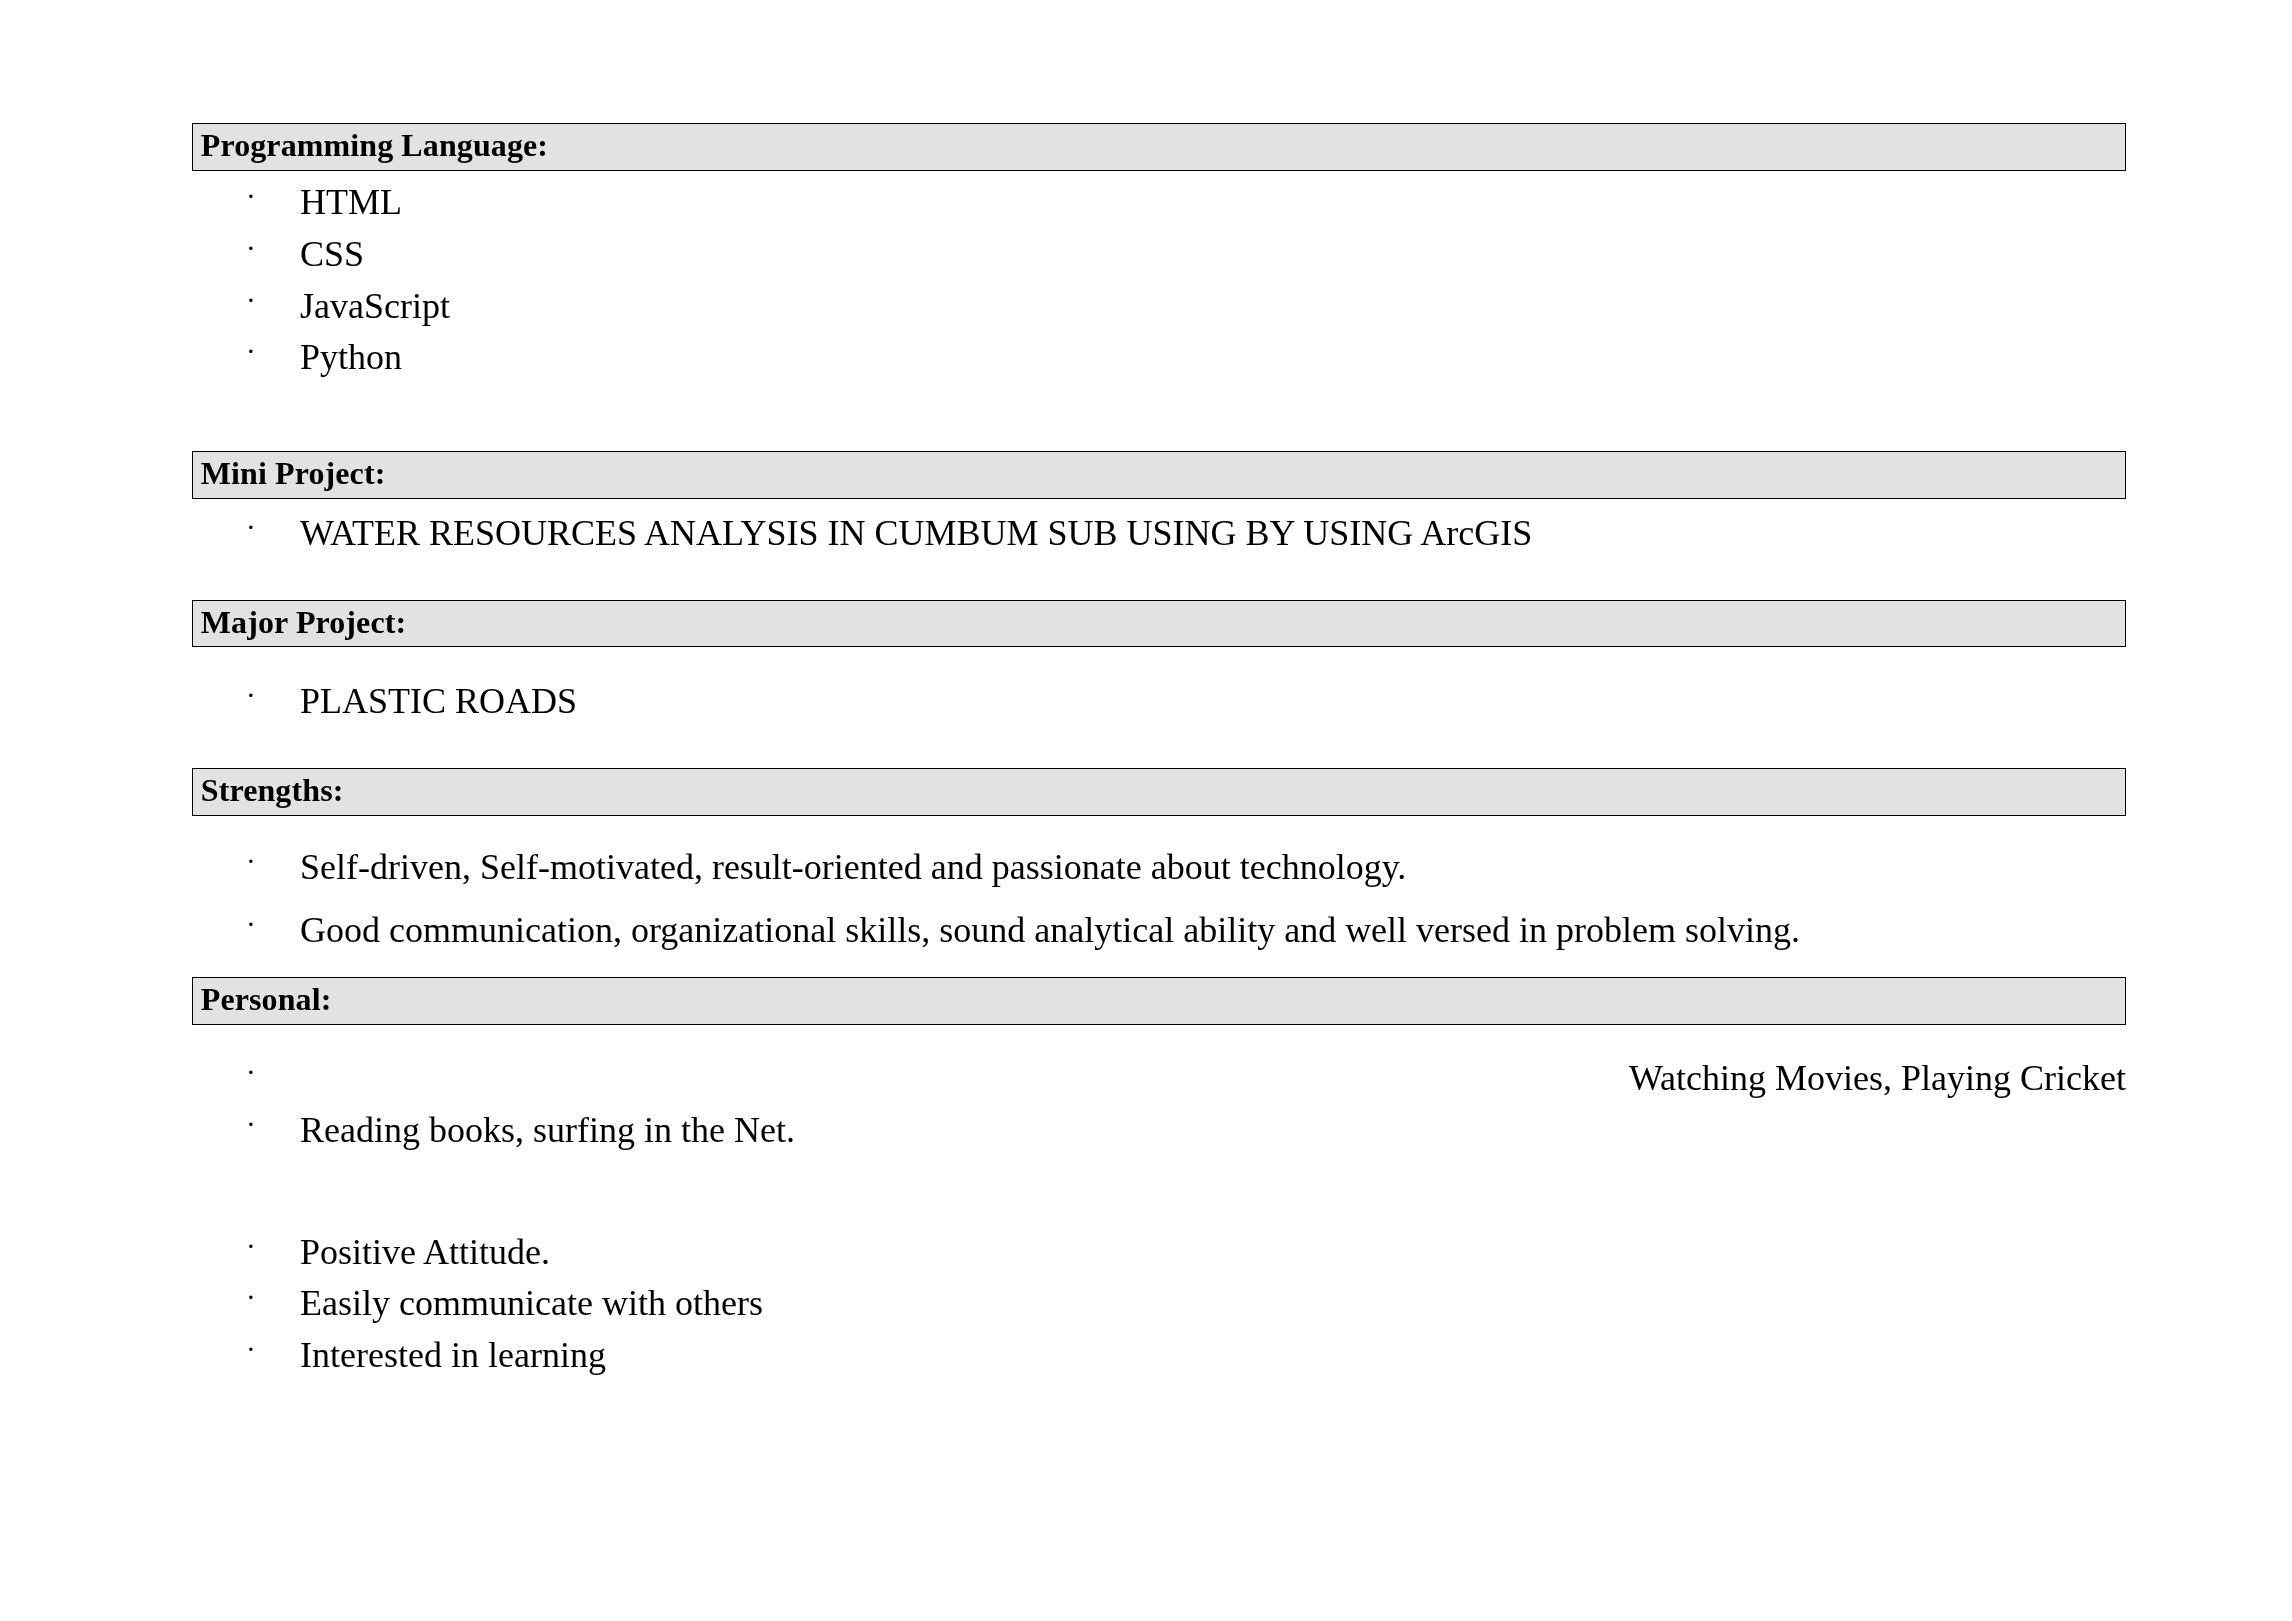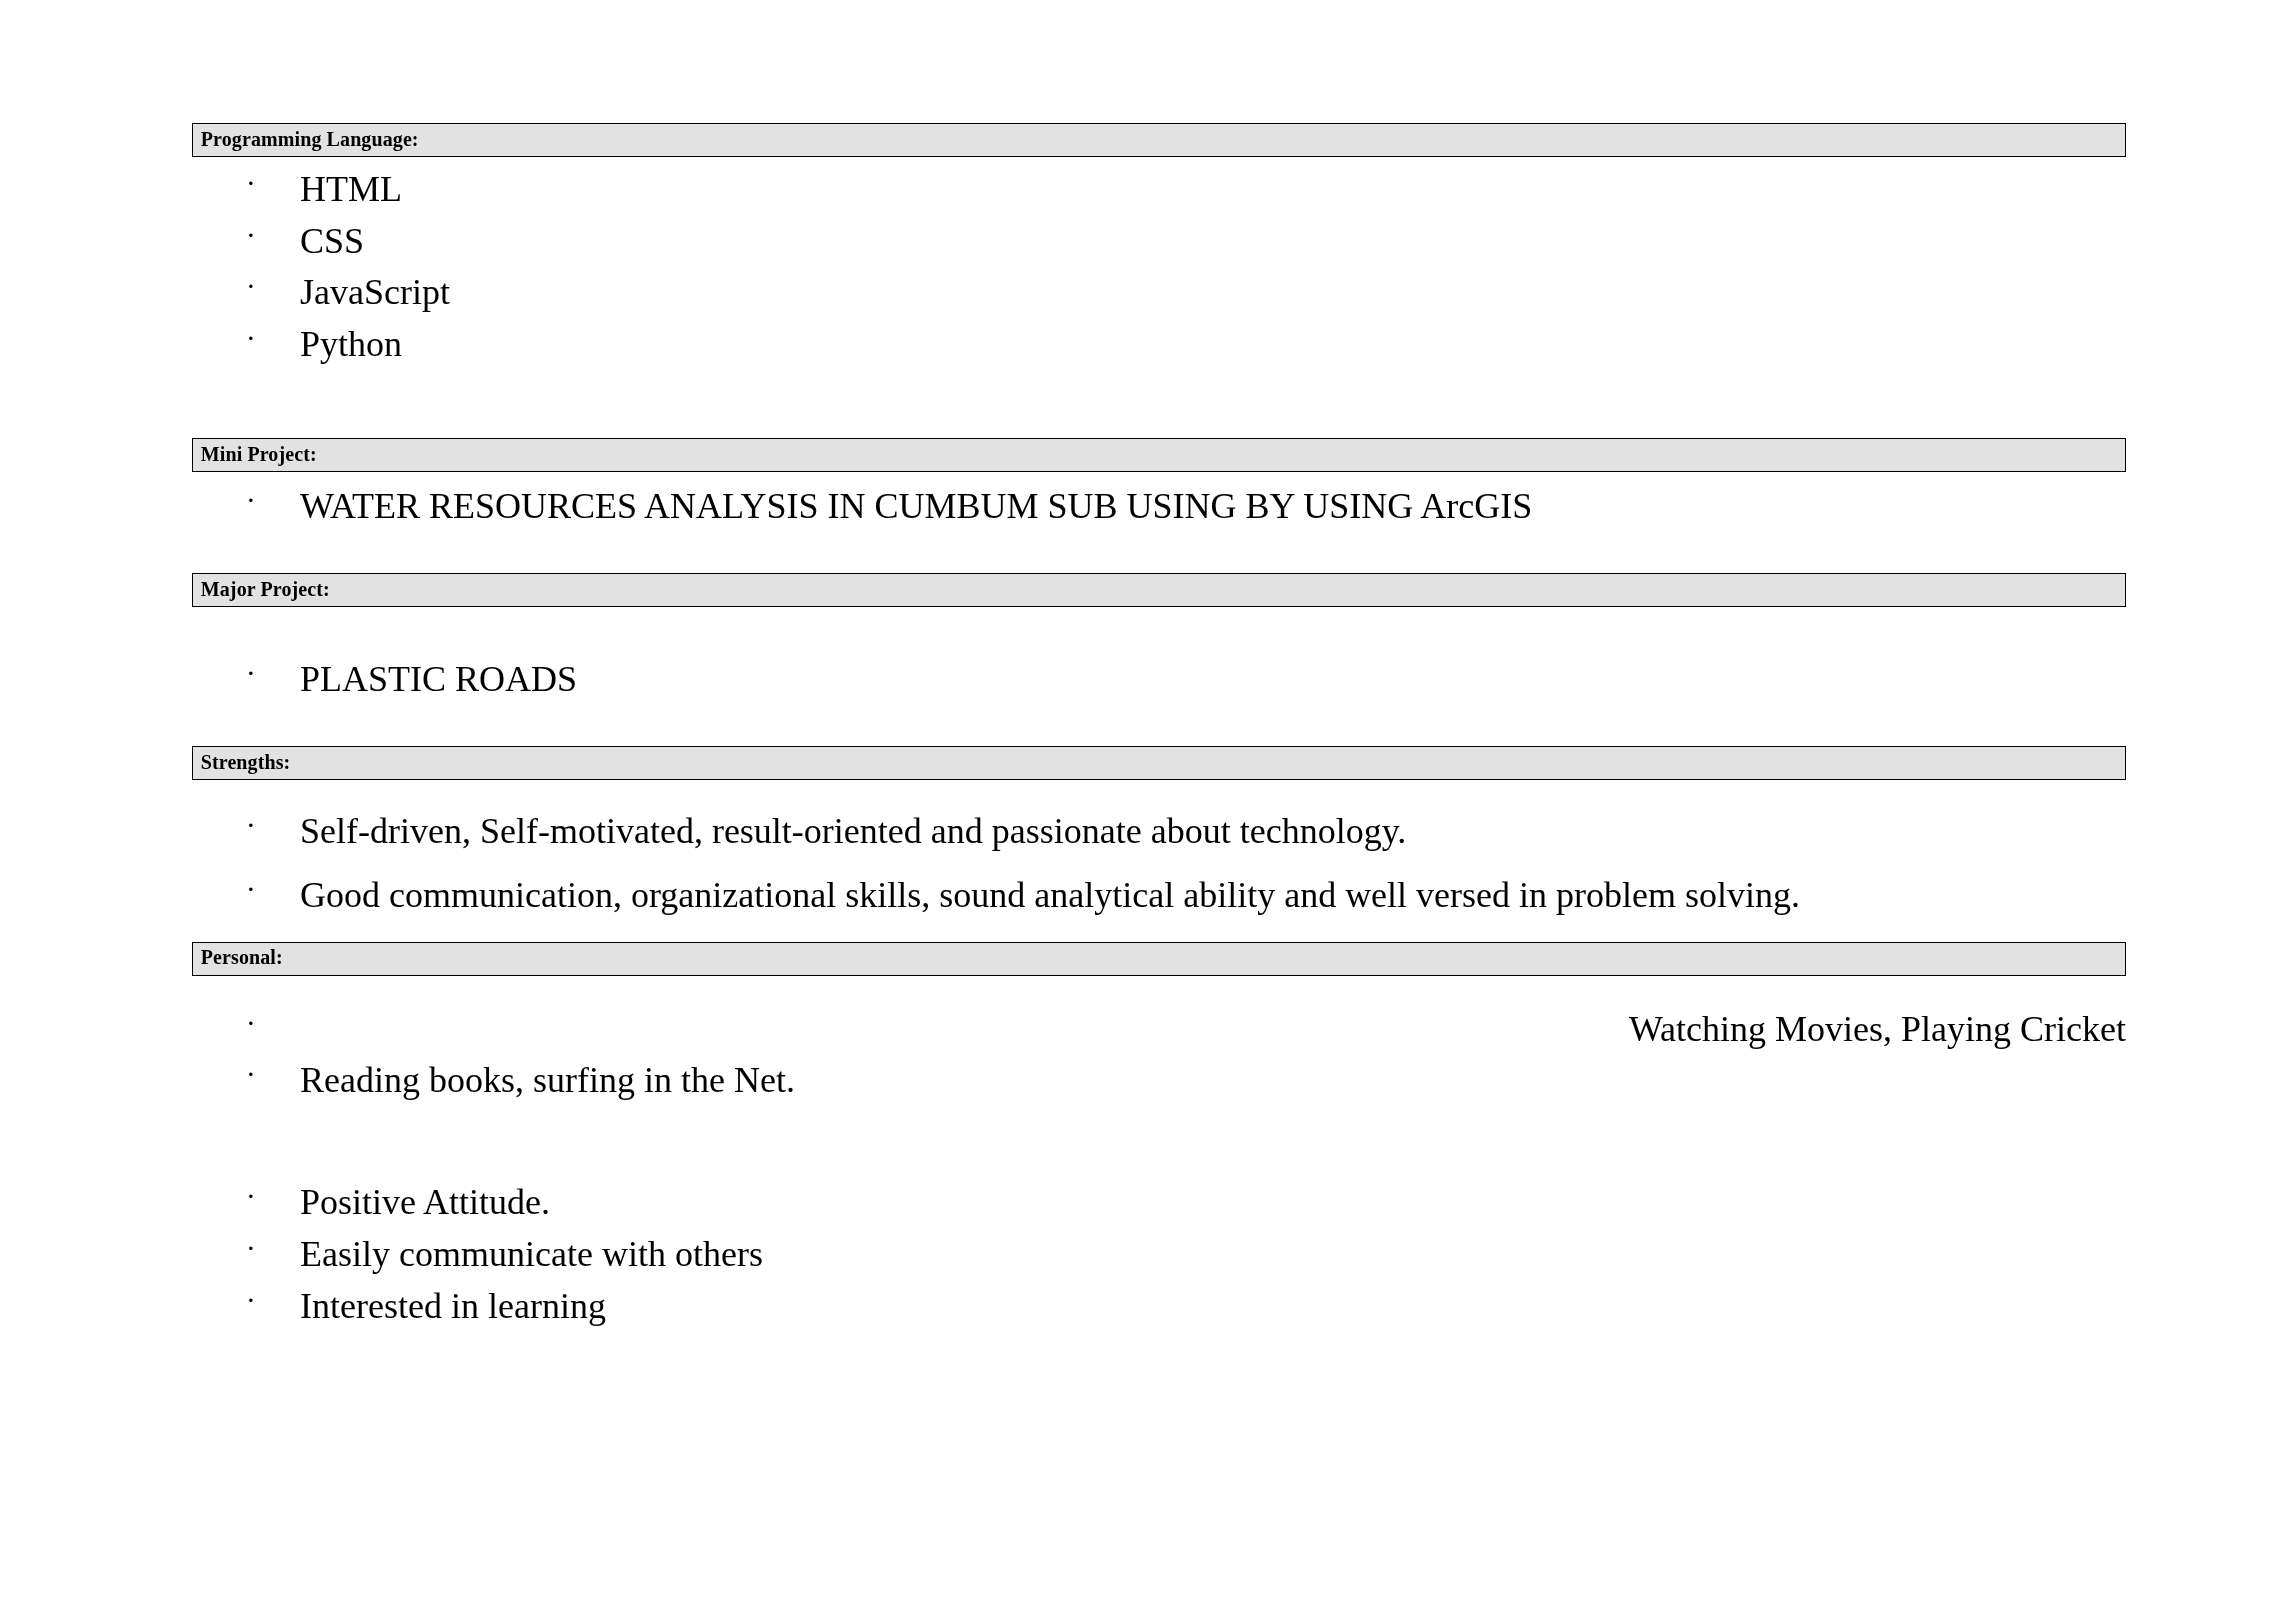--- a/index.html
+++ b/index.html
@@ -24,21 +24,21 @@
   .section {
     margin: 0;
   }
   .section-header {
     background: #e2e2e2;
     border: 1px solid #000000;
     box-sizing: border-box;
     width: 100%;
     padding: 3.9px 0 5.9px 7.8px;
     font-weight: bold;
-    font-size: 20px;
+    font-size: 32px;
     line-height: 1.12;
     letter-spacing: 0.1px;
   }
   ul.bullets {
     list-style: none;
     margin: 0;
     padding: 0;
   }
   ul.bullets li {
     position: relative;
@@ -58,21 +58,21 @@
 
   
   .sp-prog li { margin-top: 15.7px; }
   .sp-prog li:first-child { margin-top: 13.7px; }
 
   .gap-lg { height: 76px; }
   .gap-md { height: 49px; }
   .gap-sm { height: 29px; }
 
   .sp-mini li { margin-top: 15.7px; }
-  .sp-major li { margin-top: 54px; }
+  .sp-major li { margin-top: 36px; }
   .sp-strengths li { margin-top: 27.4px; }
   .sp-strengths li:first-child { margin-top: 33px; }
   .sp-strengths li + li + li { margin-top: 0; }
   .sp-hobbies li { margin-top: 15.7px; }
   .sp-hobbies li:first-child { margin-top: 35px; text-align: right; }
   .sp-personal li { margin-top: 15.7px; }
   .sp-personal li:first-child { margin-top: 37px; }
 </style>
 </head>
 <body>

